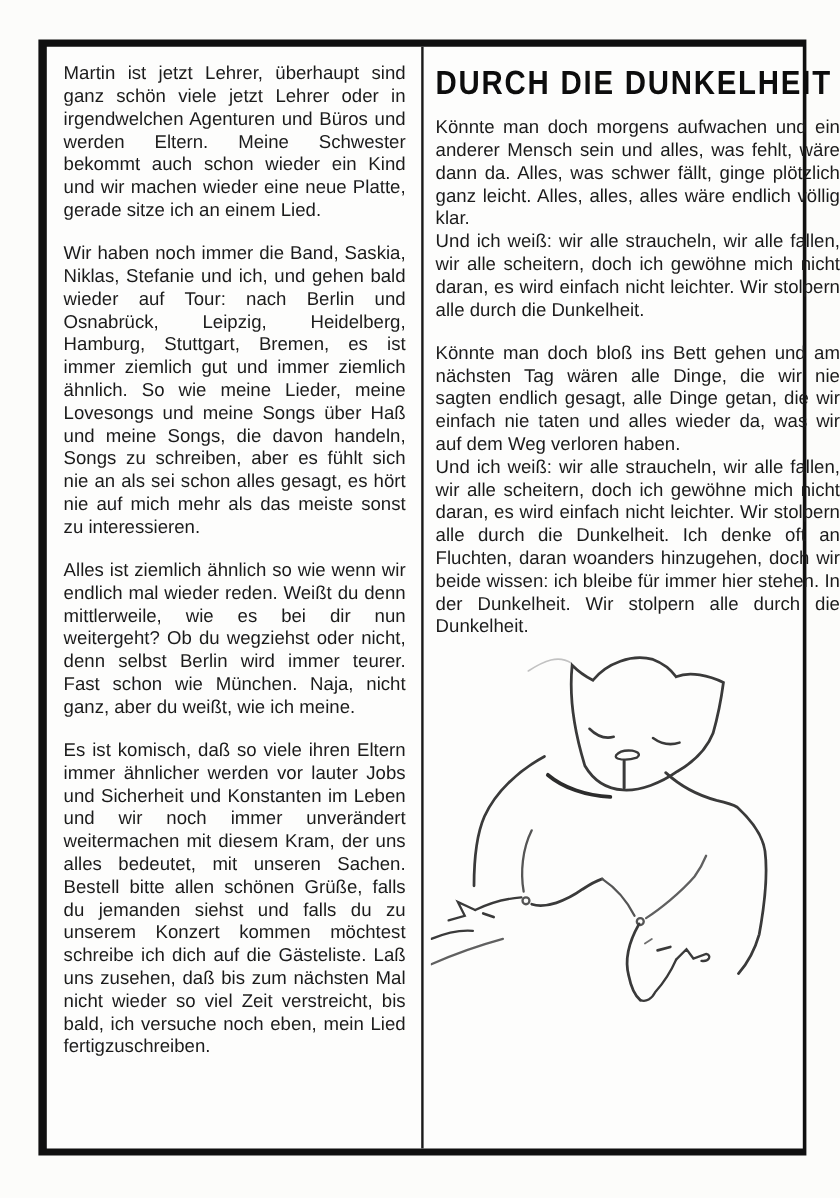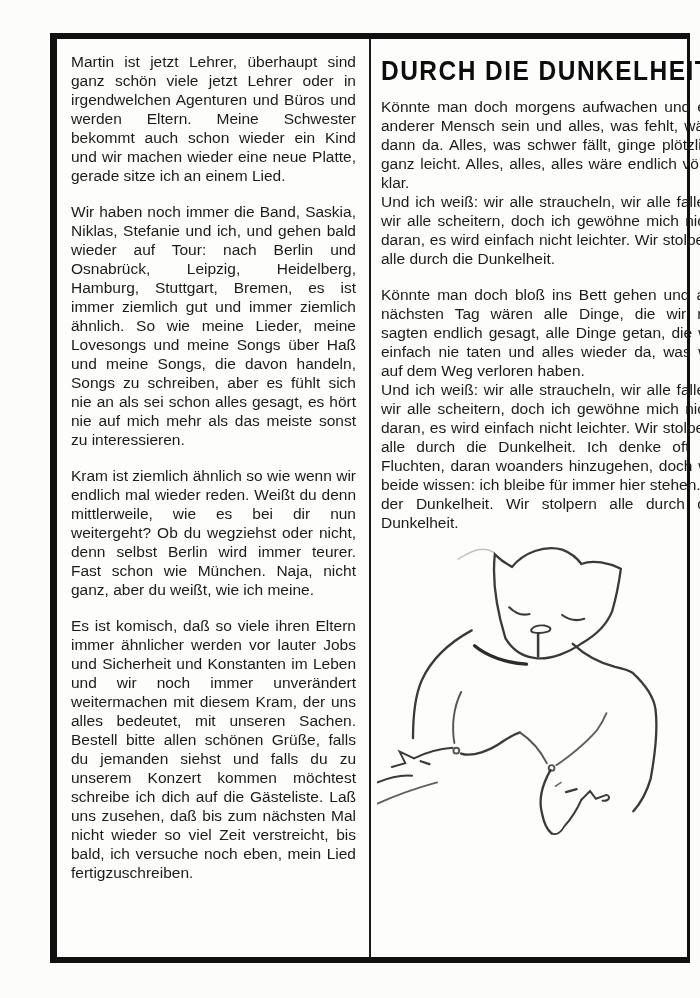--- a/index.html
+++ b/index.html
@@ -4,21 +4,21 @@
 <style>
   html,body{margin:0;padding:0;}
   body{
     width:700px;height:998px;position:relative;
     background:#fcfcfa;
     font-family:"Liberation Sans",sans-serif;
     color:#161616;
     overflow:hidden;
   }
   .frame{
-    position:absolute;left:50px;top:33px;width:630px;height:918px;
+    position:absolute;left:32px;top:33px;width:630px;height:918px;
     border-top:6px solid #101010;
     border-left:7px solid #101010;
     border-bottom:6px solid #101010;
     border-right:3px solid #101010;
     display:flex;flex-direction:row;
     background:#fdfdfc;
   }
   .col{
     box-sizing:border-box;
     padding-top:13px;
@@ -60,21 +60,21 @@
   .illustration svg{display:block;}
 </style>
 </head>
 <body>
 
 <div class="frame">
 
   <div class="col col-left">
     <p>Martin ist jetzt Lehrer, überhaupt sind ganz schön viele jetzt Lehrer oder in irgendwelchen Agenturen und Büros und werden Eltern. Meine Schwester bekommt auch schon wieder ein Kind und wir machen wieder eine neue Platte, gerade sitze ich an einem Lied.</p>
     <p>Wir haben noch immer die Band, Saskia, Niklas, Stefanie und ich, und gehen bald wieder auf Tour: nach Berlin und Osnabrück, Leipzig, Heidelberg, Hamburg, Stuttgart, Bremen, es ist immer ziemlich gut und immer ziemlich ähnlich. So wie meine Lieder, meine Lovesongs und meine Songs über Haß und meine Songs, die davon handeln, Songs zu schreiben, aber es fühlt sich nie an als sei schon alles gesagt, es hört nie auf mich mehr als das meiste sonst zu interessieren.</p>
-    <p>Kram ist ziemlich ähnlich so wie wenn wir endlich mal wieder reden. Weißt du denn mittlerweile, wie es bei dir nun weitergeht? Ob du wegziehst oder nicht, denn selbst Berlin wird immer teurer. Fast schon wie München. Naja, nicht ganz, aber du weißt, wie ich meine.</p>
+    <p>Alles ist ziemlich ähnlich so wie wenn wir endlich mal wieder reden. Weißt du denn mittlerweile, wie es bei dir nun weitergeht? Ob du wegziehst oder nicht, denn selbst Berlin wird immer teurer. Fast schon wie München. Naja, nicht ganz, aber du weißt, wie ich meine.</p>
     <p>Es ist komisch, daß so viele ihren Eltern immer ähnlicher werden vor lauter Jobs und Sicherheit und Konstanten im Leben und wir noch immer unverändert weitermachen mit diesem Kram, der uns alles bedeutet, mit unseren Sachen. Bestell bitte allen schönen Grüße, falls du jemanden siehst und falls du zu unserem Konzert kommen möchtest schreibe ich dich auf die Gästeliste. Laß uns zusehen, daß bis zum nächsten Mal nicht wieder so viel Zeit verstreicht, bis bald, ich versuche noch eben, mein Lied fertigzuschreiben.</p>
   </div>
 
   <div class="col-divider"></div>
 
   <div class="col col-right">
     <h1 class="article-title">DURCH DIE DUNKELHEIT</h1>
     <p class="no-gap">Könnte man doch morgens aufwachen und ein anderer Mensch sein und alles, was fehlt, wäre dann da. Alles, was schwer fällt, ginge plötzlich ganz leicht. Alles, alles, alles wäre endlich völlig klar.</p>
     <p>Und ich weiß: wir alle straucheln, wir alle fallen, wir alle scheitern, doch ich gewöhne mich nicht daran, es wird einfach nicht leichter. Wir stolpern alle durch die Dunkelheit.</p>
     <p class="no-gap">Könnte man doch bloß ins Bett gehen und am nächsten Tag wären alle Dinge, die wir nie sagten endlich gesagt, alle Dinge getan, die wir einfach nie taten und alles wieder da, was wir auf dem Weg verloren haben.</p>

